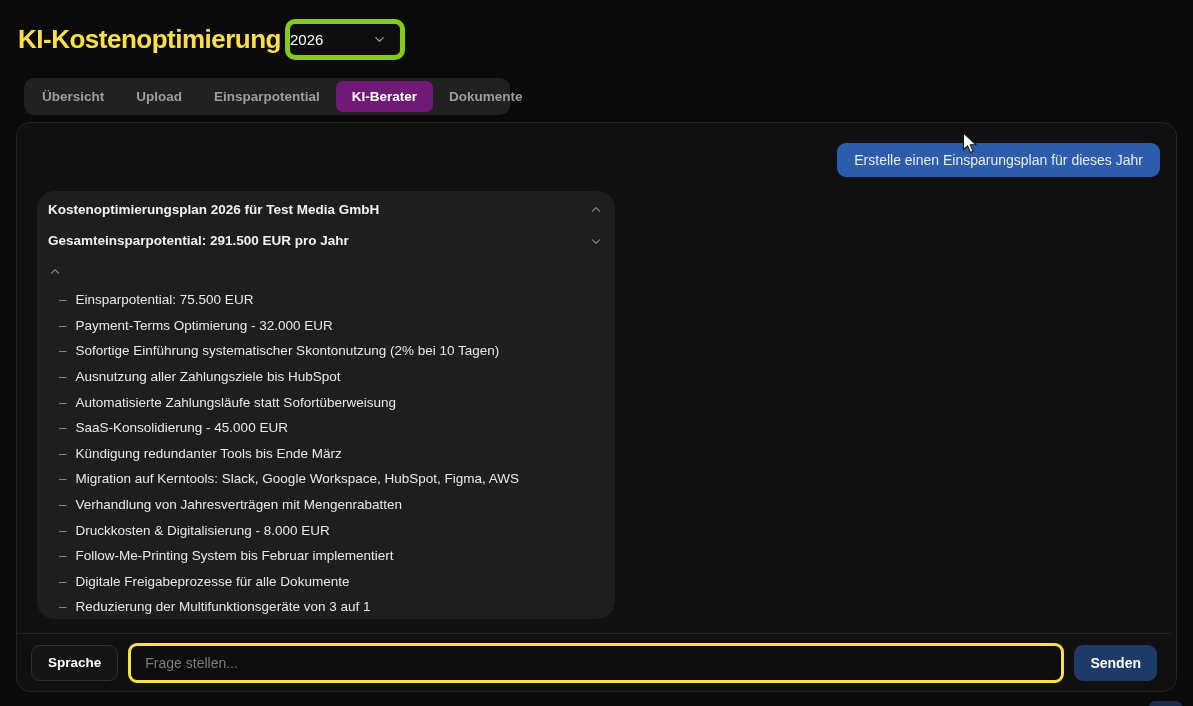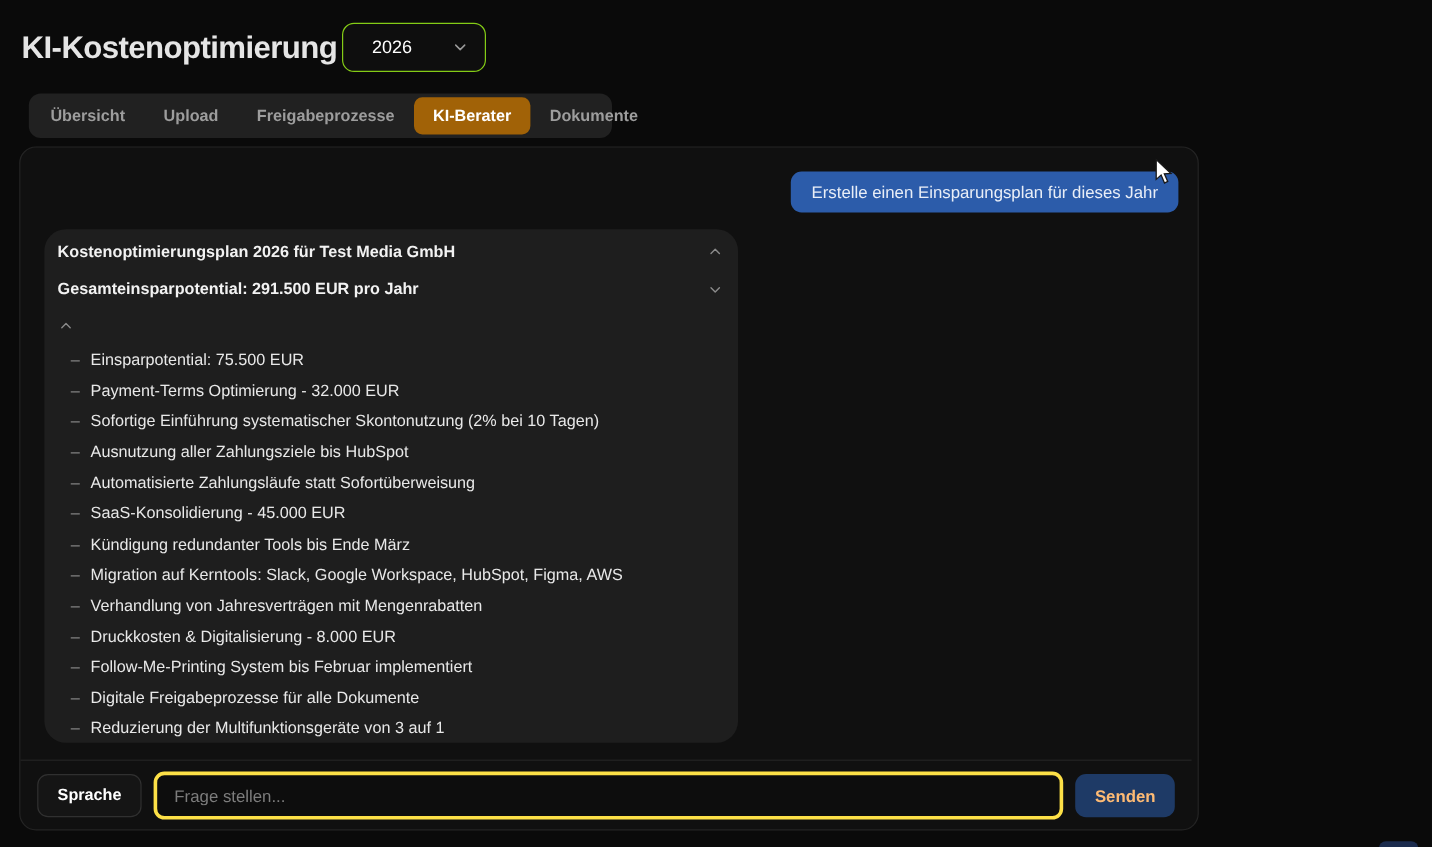--- a/index.html
+++ b/index.html
@@ -8,46 +8,46 @@
     position:relative;
     background:#0a0a0a;
     font-family:"Liberation Sans", sans-serif;
     overflow:hidden;
     color:#fafafa;
   }
 
   
   .page-title {
     position:absolute; left:18px; top:24px;
-    font-size:26px; font-weight:800; letter-spacing:-0.5px; color:#e5e5e5;
+    font-size:26px; font-weight:800; letter-spacing:-0.5px; color:#fde047;
   }
   .year-select {
     position:absolute; left:285px; top:19px; width:120px; height:41px;
-    border:1px solid #84cc16; border-radius:10px; background:#0e0e0e;
+    border:5px solid #84cc16; border-radius:10px; background:#0e0e0e;
     display:flex; align-items:center; justify-content:space-between;
-    padding:0 13px 0 24px; font-size:15px; color:#ffffff; cursor:pointer;
+    padding:0 13px 0 0; font-size:15px; color:#ffffff; cursor:pointer;
   }
   .year-select .chev { display:flex; align-items:center; }
 
   
   .tabbar {
     position:absolute; left:24px; top:78px; width:486px; height:37px;
     background:#212121; border-radius:10px;
     display:flex; align-items:center; padding:0 2px;
   }
   .tab {
     height:31px; display:flex; align-items:center; padding:0 16px;
     color:#9d9d9d; font-size:13.5px; font-weight:600; border-radius:7px;
     cursor:pointer; white-space:nowrap;
   }
-  .tab.active { background:#a16207; color:#ffffff; }
+  .tab.active { background:#701a75; color:#ffffff; }
 
   
   .main-card {
-    position:absolute; left:16px; top:122px; width:983px; height:570px;
+    position:absolute; left:16px; top:122px; width:1161px; height:570px;
     border:1px solid #242424; border-radius:14px; background:#101010;
   }
   .create-btn {
     position:absolute; top:20px; right:16px; height:34px; padding:0 17px;
     background:#2c5caa; color:#e9eef7; border:none; border-radius:9px;
     font-size:14px; font-family:inherit; cursor:pointer;
   }
 
   
   .bubble {
@@ -79,21 +79,21 @@
     color:#ffffff; font-weight:700; font-size:13.5px; border-radius:9px;
     font-family:inherit; cursor:pointer; flex:0 0 auto;
   }
   .chat-input {
     flex:1 1 auto; height:40px; background:#0d0d0d; border:3px solid #fde047;
     border-radius:9px; color:#e8e8e8; padding:0 14px; font-size:14px;
     font-family:inherit; outline:none;
   }
   .chat-input::placeholder { color:#7d7d7d; }
   .send-btn {
-    height:36px; padding:0 16px; background:#1e3a66; color:#fdba74;
+    height:36px; padding:0 16px; background:#1e3a66; color:#ffffff;
     font-weight:700; font-size:14px; border:none; border-radius:9px;
     font-family:inherit; cursor:pointer; flex:0 0 auto;
   }
 
   
   .cursor { position:absolute; left:962px; top:132px; z-index:50; pointer-events:none; }
   .peek-btn {
     position:absolute; left:1149px; top:701px; width:33px; height:12px;
     border-radius:7px; background:#1b2b4d;
   }
@@ -115,21 +115,21 @@
 <nav class="tabbar">
   <div class="tab">
       <span class="tab-label">Übersicht</span>
     </div>
 
   <div class="tab">
       <span class="tab-label">Upload</span>
     </div>
 
   <div class="tab">
-      <span class="tab-label">Freigabeprozesse</span>
+      <span class="tab-label">Einsparpotential</span>
     </div>
 
   <div class="tab active">
       <span class="tab-label">KI-Berater</span>
     </div>
 
   <div class="tab">
       <span class="tab-label">Dokumente</span>
     </div>
 </nav>

